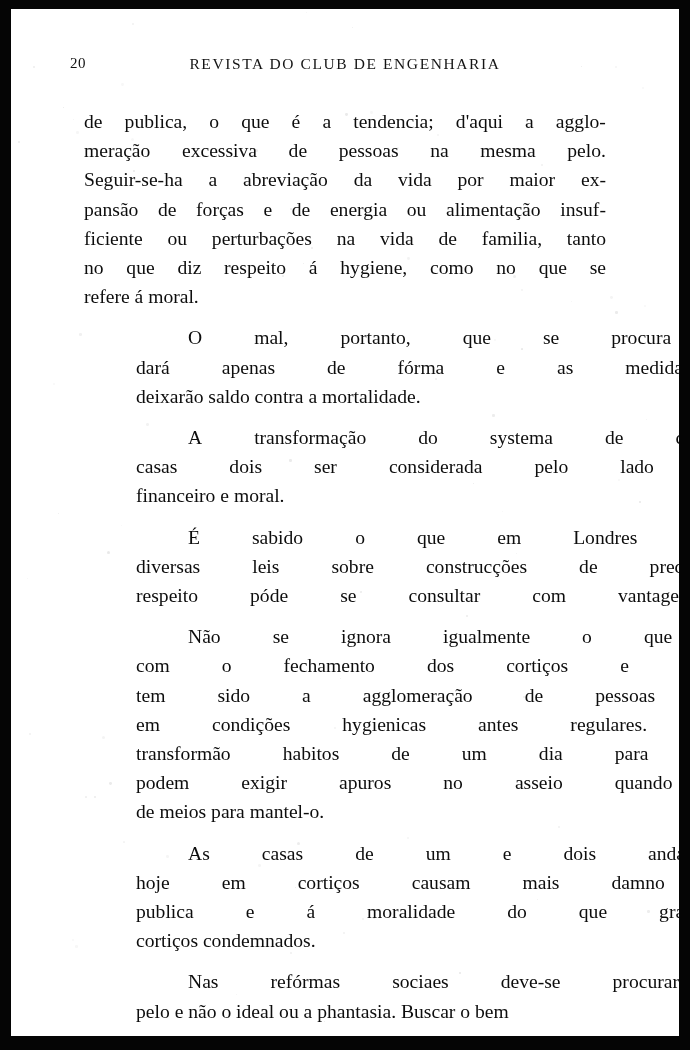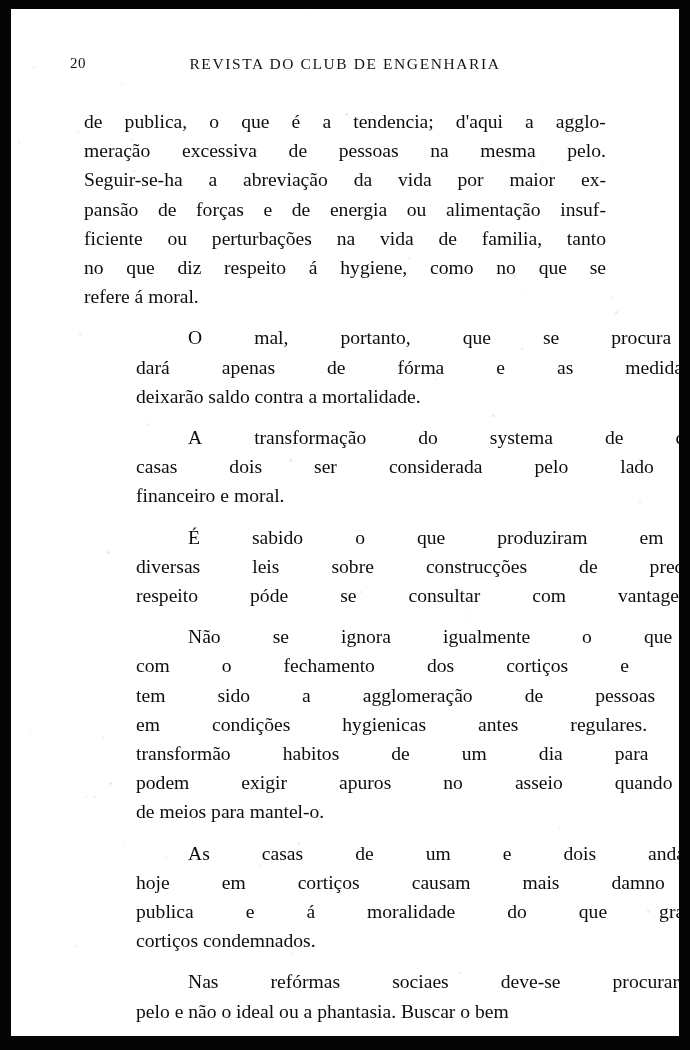--- a/index.html
+++ b/index.html
@@ -329,21 +329,20 @@
               <span>economico</span>
             </span>
             <span class="line last">financeiro e moral.</span>
           </p>
           <p class="para indent">
             <span class="line j" style="padding-left: 52px;">
               <span>É</span>
               <span>sabido</span>
               <span>o</span>
               <span>que</span>
-              <span>produziram</span>
               <span>em</span>
               <span>Londres</span>
             </span>
             <span class="line j">
               <span>diversas</span>
               <span>leis</span>
               <span>sobre</span>
               <span>construcções</span>
               <span>de</span>
               <span>predios</span>

